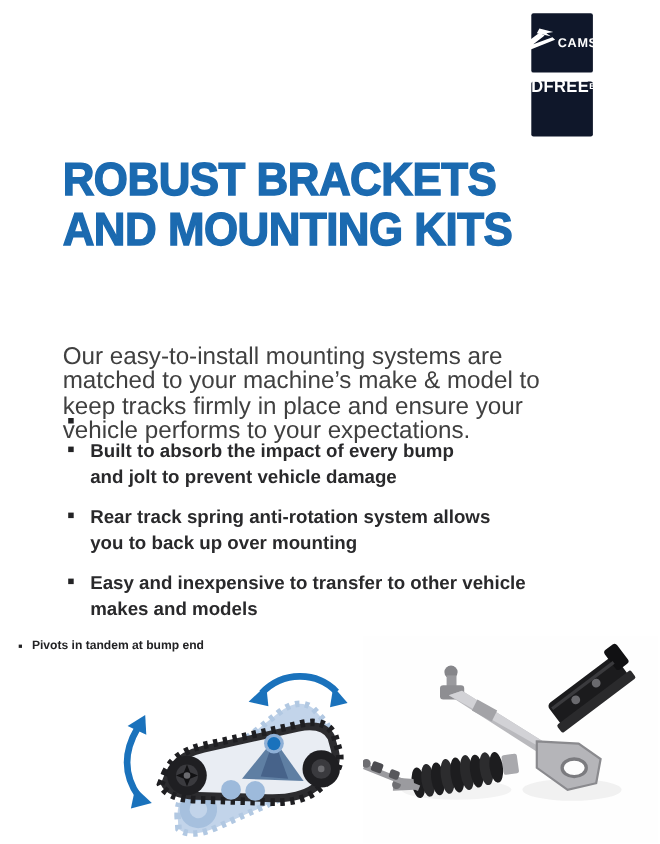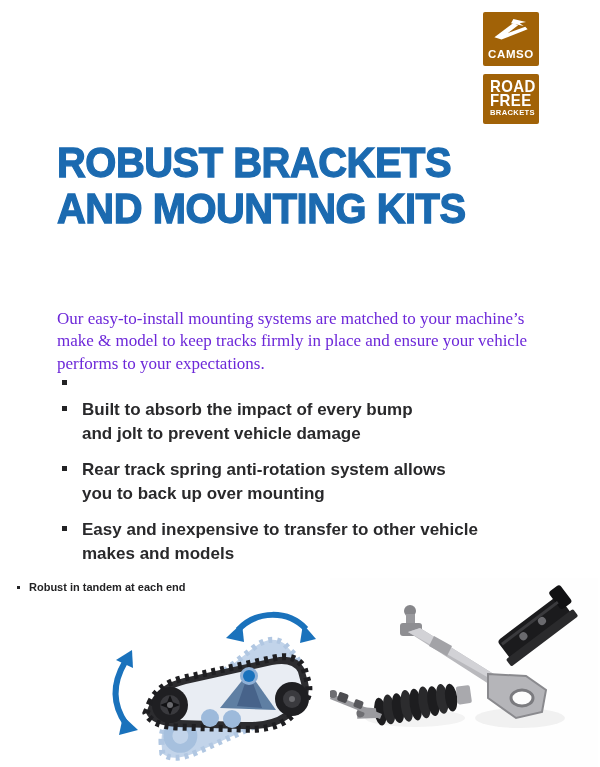--- a/index.html
+++ b/index.html
@@ -4,22 +4,22 @@
 <style>
   html,body{margin:0;padding:0;background:#fff;}
   .page{
     position:relative;width:600px;height:767px;background:#ffffff;
     font-family:"Liberation Sans",sans-serif;overflow:hidden;
   }
 
   
   .logos{position:absolute;top:12px;left:483px;width:56px;}
   .logo-box{
-    background:#a16207;border-radius:2px;color:#fff;
-    display:flex;flex-direction:column;justify-content:center;
+    background:#0f172a;border-radius:2px;color:#fff;
+    display:flex;flex-direction:row;justify-content:center;
   }
   .logo-camso{height:54px;align-items:center;margin-bottom:8px;}
   .logo-camso .wordmark{
     font-weight:bold;font-size:11.5px;letter-spacing:.6px;margin-top:2px;
   }
   .logo-roadfree{height:50px;padding-left:7px;box-sizing:border-box;}
   .logo-roadfree .big{
     font-weight:bold;font-size:15px;line-height:14px;letter-spacing:.4px;
     transform:scaleY(1.08);transform-origin:left center;
   }
@@ -31,21 +31,21 @@
   .headline{
     position:absolute;top:140px;left:57px;color:#1b6ab0;
     font-weight:bold;font-size:42px;line-height:46px;letter-spacing:-.5px;
     transform:scaleX(.95);transform-origin:left top;
     -webkit-text-stroke:1.3px #1b6ab0;
   }
 
   
   .intro{
     position:absolute;top:291px;left:57px;width:482px;
-    color:#6d28d9;font-size:17px;line-height:22.4px;font-family:Liberation Serif, serif;
+    color:#404040;font-size:22px;line-height:22.4px;
   }
 
   
   .bullets{position:absolute;top:372px;left:60px;width:440px;}
   .bullet-item{display:flex;margin-bottom:13px;}
   .bullet-marker{
     flex:0 0 auto;width:5px;height:5px;background:#232325;margin:8px 15px 0 2px;
   }
   .bullet-text{
     color:#29292b;font-weight:bold;font-size:17px;line-height:23.5px;
@@ -111,21 +111,21 @@
       <span class="bullet-marker"></span>
       <div class="bullet-text">
         <div>Easy and inexpensive to transfer to other vehicle</div>
         <div>makes and models</div>
       </div>
     </div>
   </div>
 
   <div class="footnote">
     <span class="footnote-marker"></span>
-    <span class="footnote-text">Robust in tandem at each end</span>
+    <span class="footnote-text">Pivots in tandem at bump end</span>
   </div>
 
   <div class="fig-track">
     <svg viewBox="0 0 245 168" width="245" height="168" aria-hidden="true">
 
       <g transform="rotate(-26 150 100)" opacity="0.9">
         <path d="M58 105 Q66 86 92 80 L182 60 Q204 55 212 70 L216 84
                  Q220 100 206 112 L196 121 Q180 133 150 131 L86 129
                  Q60 128 54 115 Z" fill="#bcd0e8" stroke="#a9c2df" stroke-width="6" stroke-dasharray="4 5"></path>
         <circle cx="78" cy="107" r="17" fill="#9dbadb"></circle>

